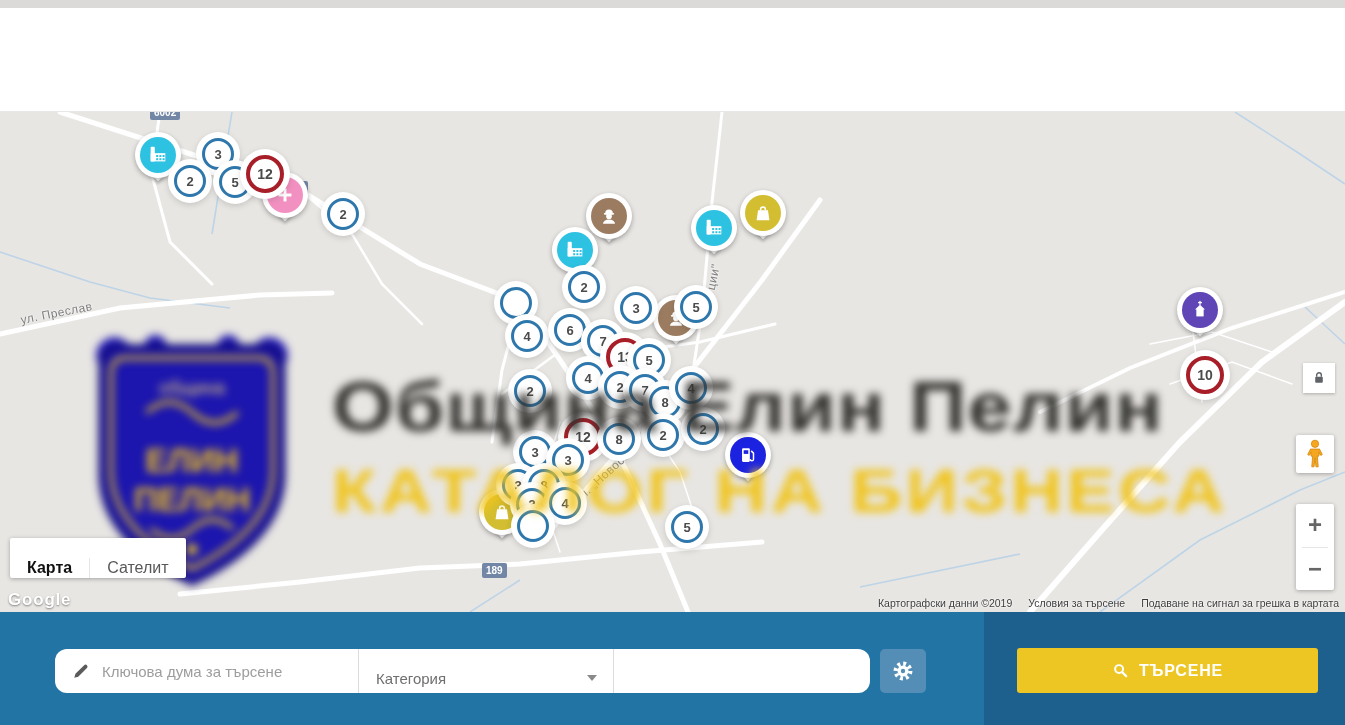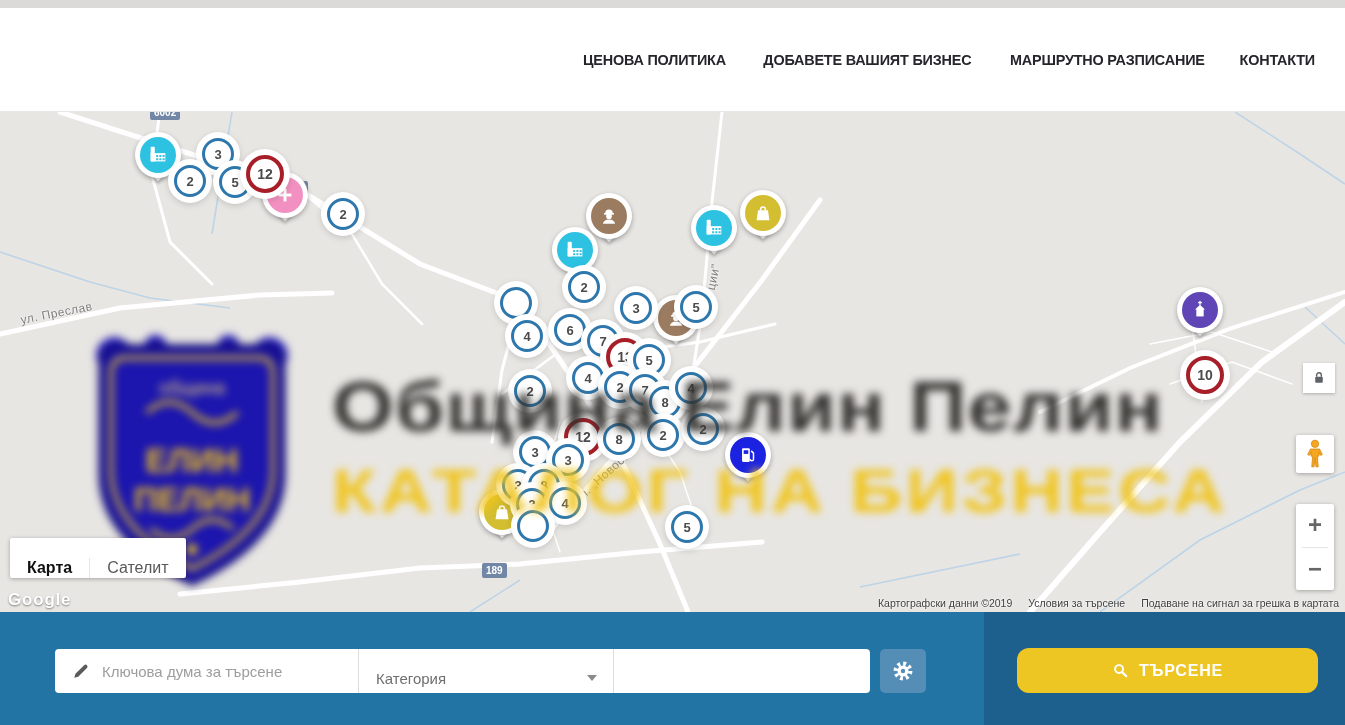--- a/index.html
+++ b/index.html
@@ -71,35 +71,35 @@
   .ctl-pegman { position:absolute; left:1296px; top:323px; z-index:8; width:38px; height:38px; background:#fff; border-radius:2px;
                 display:flex; align-items:center; justify-content:center; box-shadow:0 1px 4px rgba(0,0,0,.3); cursor:pointer; }
   .ctl-zoom { position:absolute; left:1296px; top:392px; z-index:8; width:38px; height:86px; background:#fff; border-radius:2px;
               box-shadow:0 1px 4px rgba(0,0,0,.3); display:flex; flex-direction:column; }
   .ctl-zoom .zbtn { flex:1; display:flex; align-items:center; justify-content:center; font-size:24px; font-weight:bold; color:#666; cursor:pointer; }
   .ctl-zoom .zdiv { height:1px; background:#e6e6e6; margin:0 6px; }
 
   
   .searchbar { position:relative; width:1345px; height:113px; background:#2274a4; z-index:15; }
   .searchbar .right-panel { position:absolute; right:0; top:0; width:361px; height:113px; background:#1d608e; }
-  .group-box { position:absolute; left:55px; top:37px; width:815px; height:44px; background:#fff; border-radius:4px;
+  .group-box { position:absolute; left:55px; top:37px; width:815px; height:44px; background:#fff; border-radius:12px;
                display:flex; align-items:stretch; overflow:hidden; }
   .field { display:flex; align-items:center; }
   .field.keyword { width:303px; padding-left:17px; gap:12px; }
   .field.keyword input { border:0; outline:0; font-size:15px; color:#444; width:240px; font-family:"Liberation Sans",sans-serif; }
   .field.keyword input::placeholder { color:#9d9d9d; }
   .vdiv { width:1px; background:#dcdcdc; }
   .field.select { justify-content:space-between; padding:14px 16px 0 17px; cursor:pointer;align-items:center; }
   .field.cat { width:254px; }
   .field.loc { width:256px; }
   .select-label { font-size:15px; color:#6f6f6f; }
   .caret { width:0; height:0; border-left:5px solid transparent; border-right:5px solid transparent; border-top:6px solid #8a8a8a; }
   .gear-btn { position:absolute; left:880px; top:37px; width:46px; height:44px; background:#548eb6; border-radius:5px;
               display:flex; align-items:center; justify-content:center; cursor:pointer; border:0; }
-  .search-btn { position:absolute; left:1017px; top:36px; width:301px; height:45px; background:#edc624; border:0; border-radius:12px;
+  .search-btn { position:absolute; left:1017px; top:36px; width:301px; height:45px; background:#edc624; border:0; border-radius:3px;
                 color:#fff; font-size:16px; font-weight:bold; letter-spacing:.8px; display:flex; align-items:center; justify-content:center;
                 gap:10px; cursor:pointer; font-family:"Liberation Sans",sans-serif; }
 </style>
 </head>
 <body>
 
 <svg width="0" height="0" style="position:absolute">
   <symbol id="crest" viewBox="0 0 100 120">
     <circle cx="16" cy="12" r="8" fill="#1c15ae"></circle>
       <circle cx="84" cy="12" r="8" fill="#1c15ae"></circle>
@@ -114,26 +114,20 @@
     <text x="50" y="63" font-size="14.5" font-weight="bold" fill="#edc11c" text-anchor="middle" font-family="Liberation Sans, sans-serif">ЕЛИН</text>
     <text x="50" y="80" font-size="14.5" font-weight="bold" fill="#edc11c" text-anchor="middle" font-family="Liberation Sans, sans-serif">ПЕЛИН</text>
     <path d="M32 88 q9 8 18 0 q9 -8 18 0" fill="none" stroke="#e7c21f" stroke-width="1.7"></path>
     <circle cx="50" cy="97" r="2.4" fill="#e7c21f"></circle>
   </symbol>
 </svg>
 
 <div class="top-strip"></div>
 
 <header>
-  <nav>
-      <div class="nav-item">ЦЕНОВА ПОЛИТИКА</div>
-      <div class="nav-item">ДОБАВЕТЕ ВАШИЯТ БИЗНЕС</div>
-      <div class="nav-item">МАРШРУТНО РАЗПИСАНИЕ</div>
-      <div class="nav-item">КОНТАКТИ</div>
-    </nav>
 </header>
 
 <div class="map">
   <svg class="roads" width="1345" height="500" viewBox="0 0 1345 500">
     <g stroke="#bdd4e7" stroke-width="1.6" fill="none">
       <path d="M0 140 L90 170 L150 186 L230 196"></path>
       <path d="M232 0 L222 60 L212 122"></path>
       <path d="M1235 0 L1300 42 L1345 72"></path>
       <path d="M1100 500 L1200 428 L1300 378 L1345 360"></path>
       <path d="M1305 195 L1345 232"></path>

